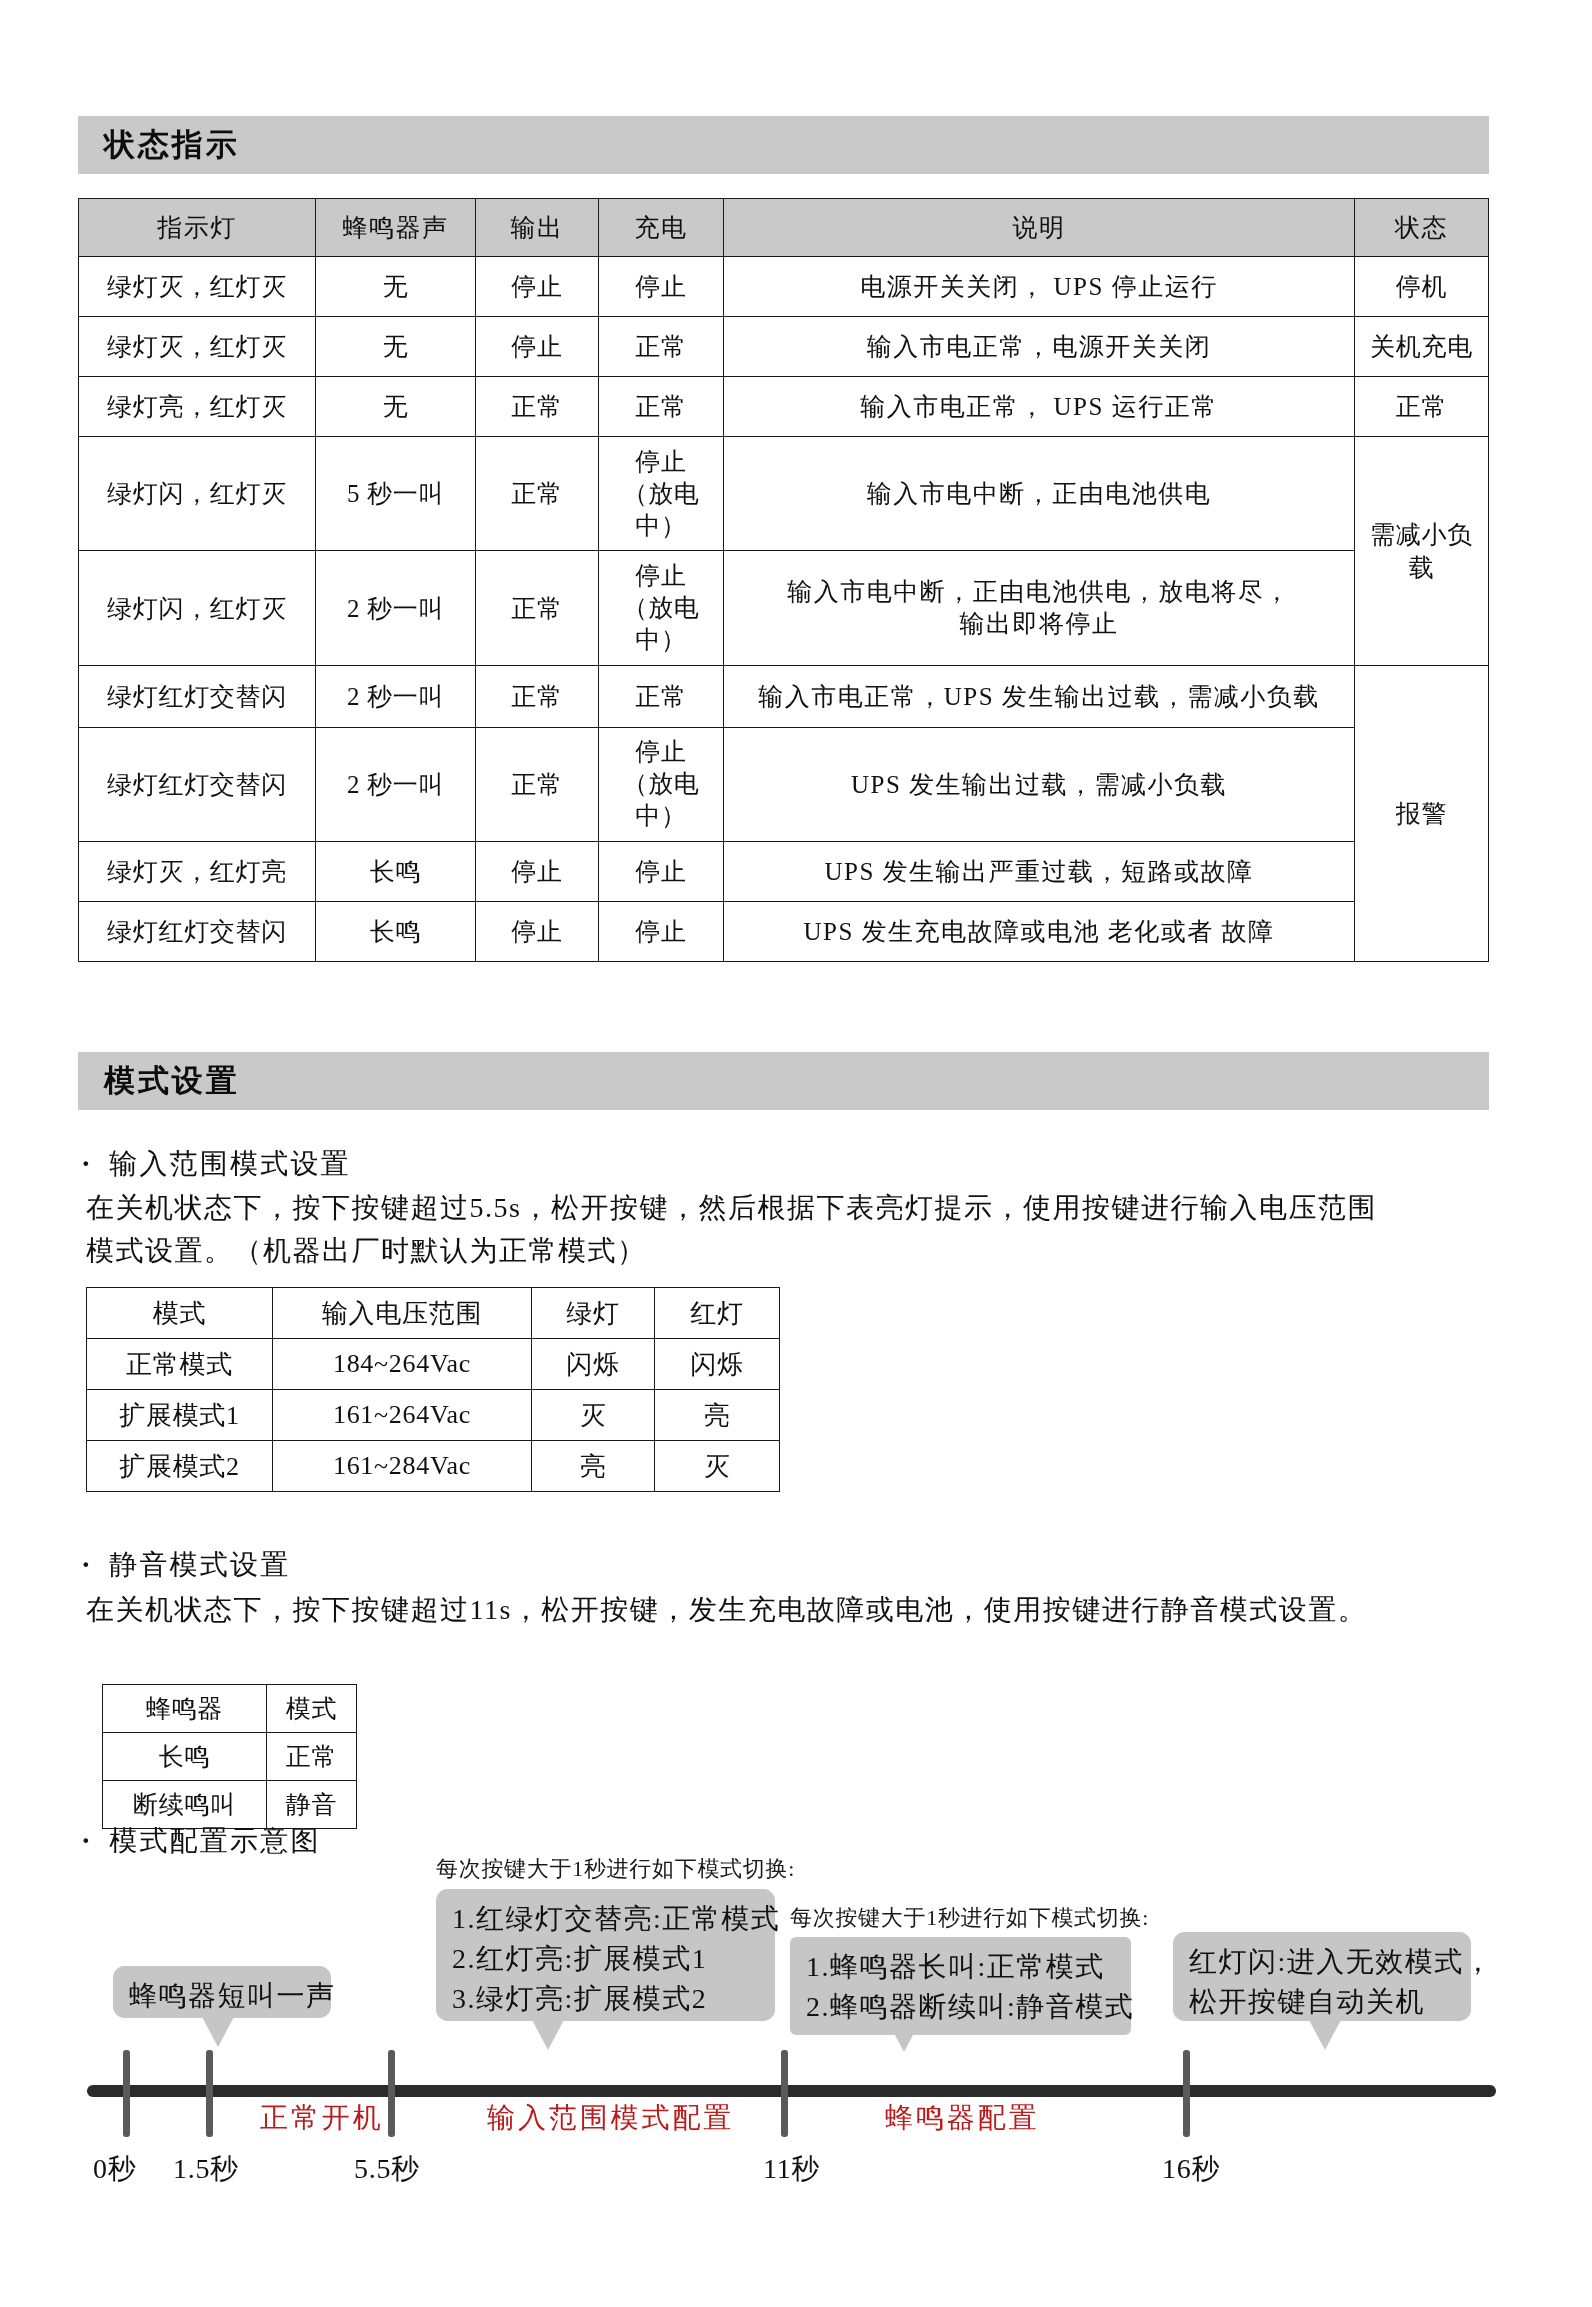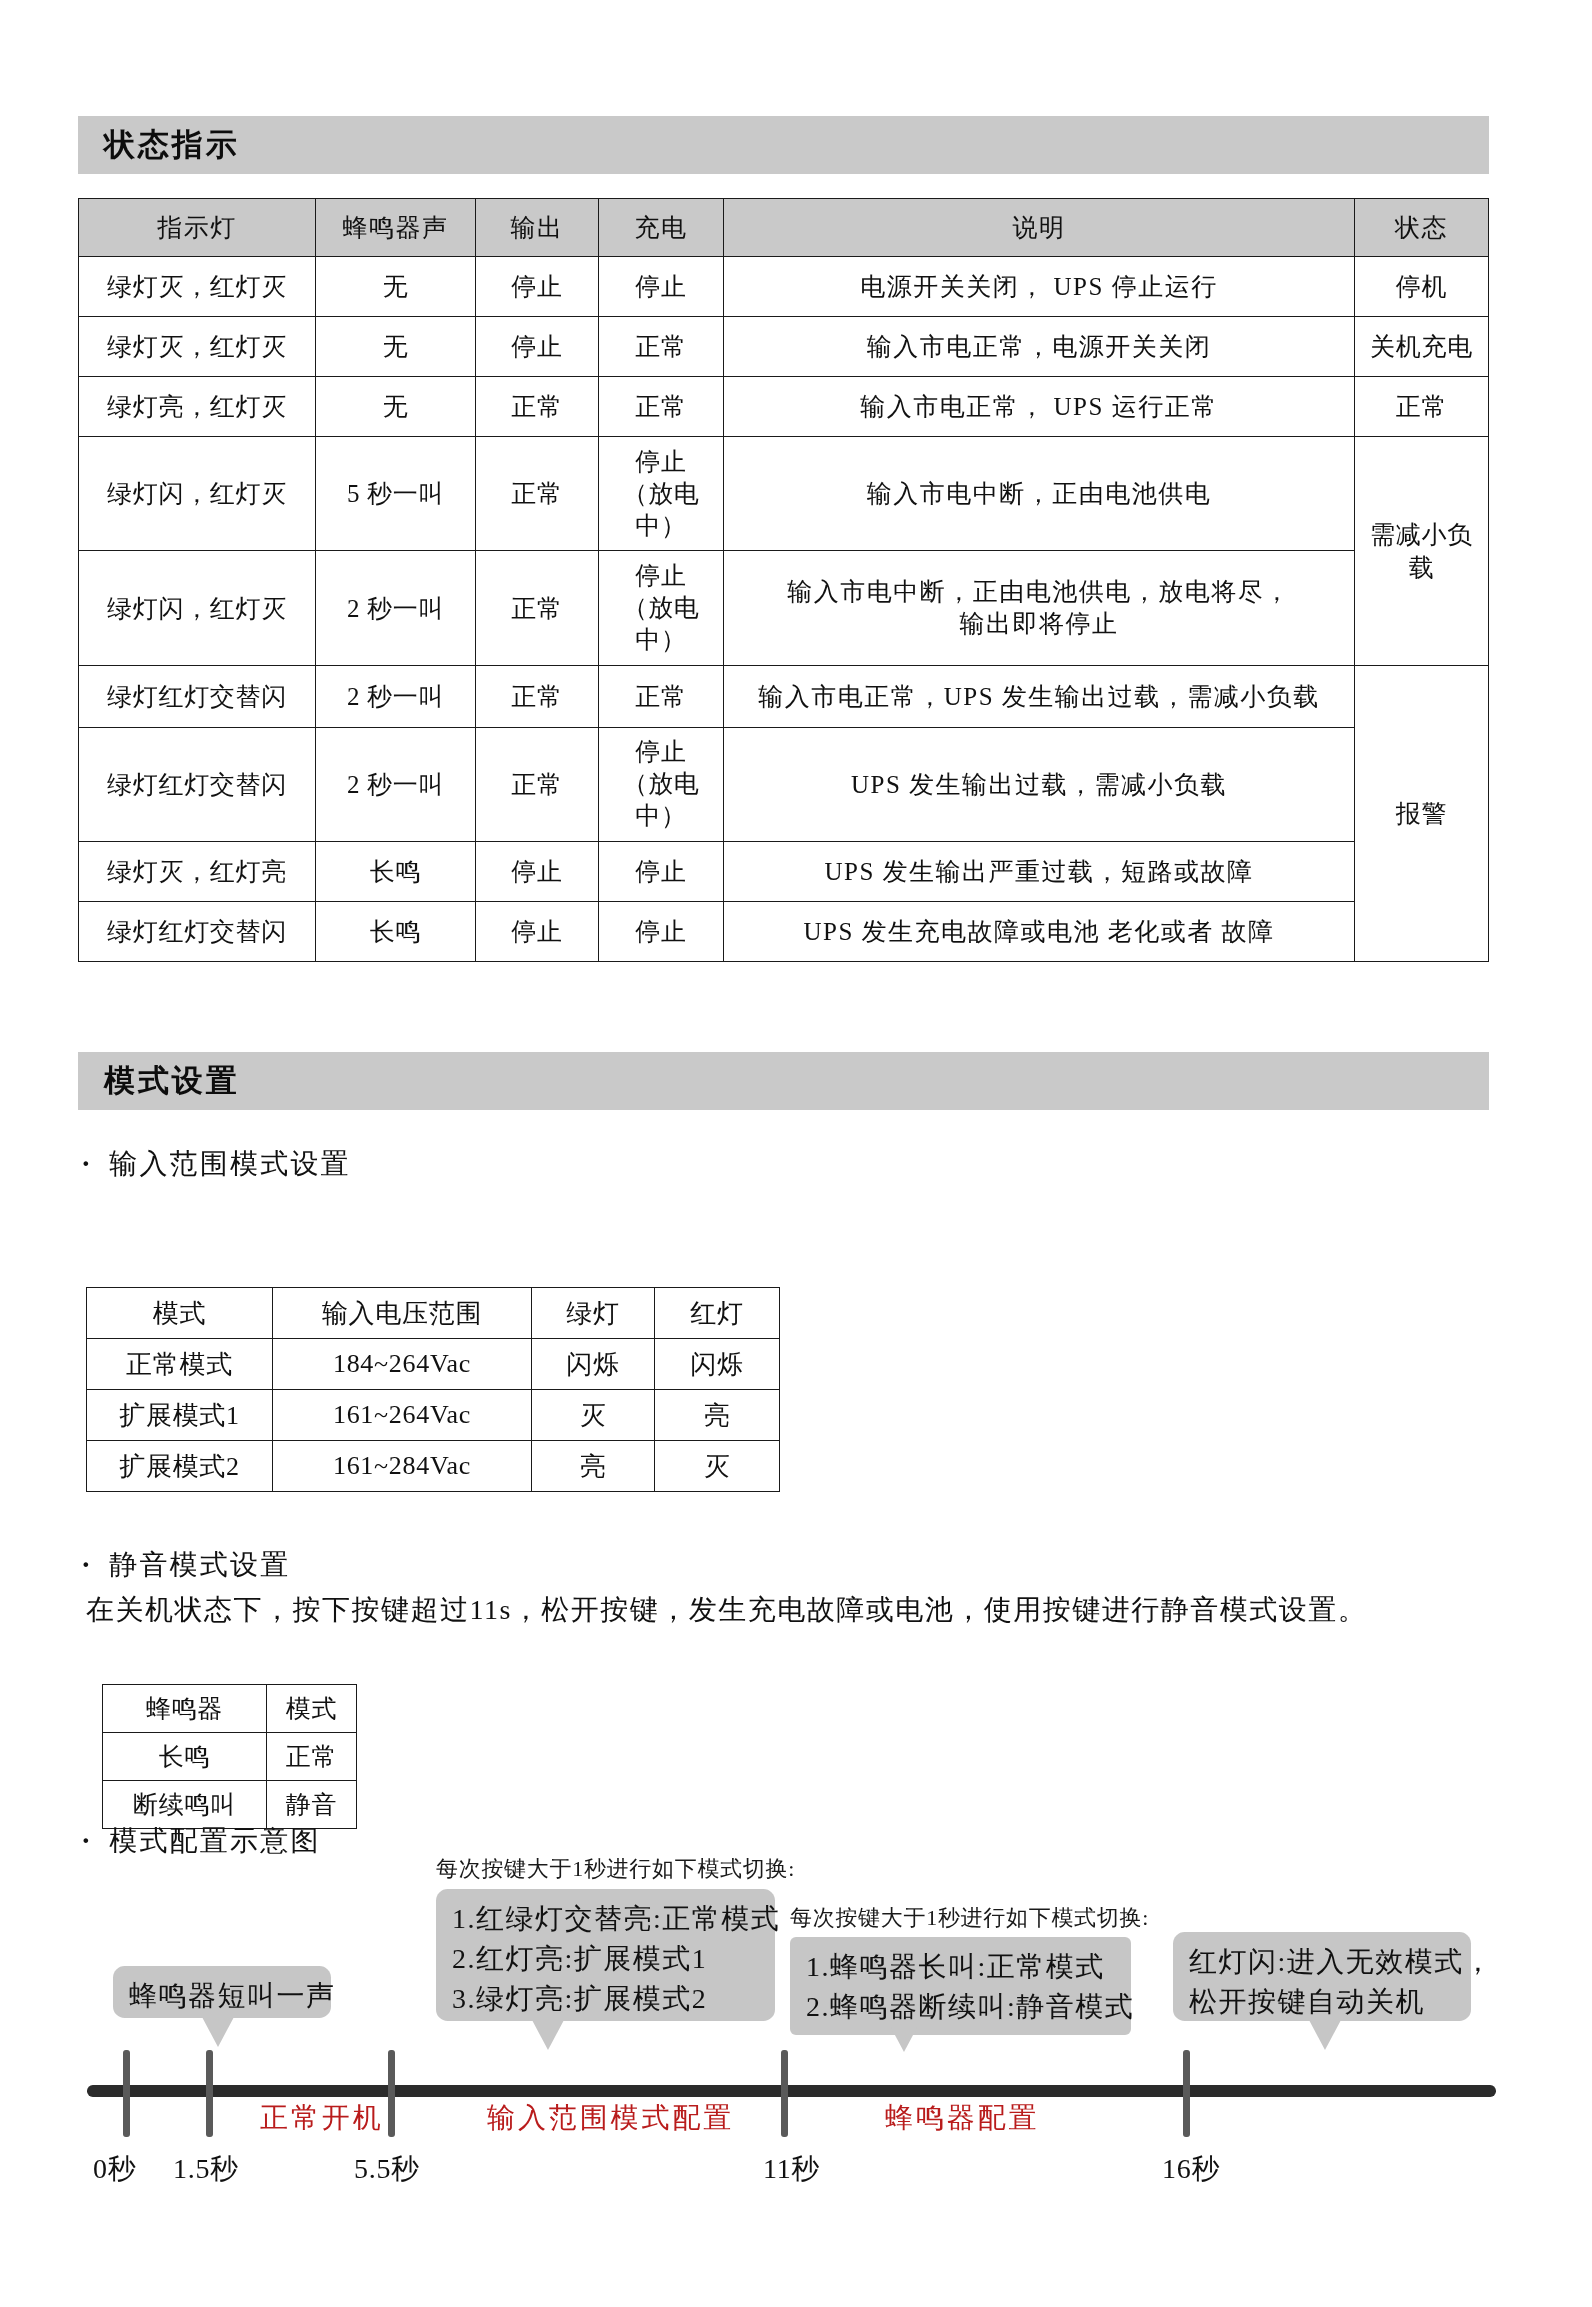--- a/index.html
+++ b/index.html
@@ -290,20 +290,24 @@
     </tbody>
   </table>
 
   <div class="section-bar" style="left:78px; top:1052px; width:1411px; height:58px;">
     <span class="section-title">模式设置</span>
   </div>
 
   <div class="bullet-head" style="left:81px; top:1145px;">
     <span>输入范围模式设置</span>
   </div>
+  <div class="para" style="left:86px; top:1187px; width:1416px;">
+    <div>在关机状态下，按下按键超过5.5s，松开按键，然后根据下表亮灯提示，使用按键进行输入电压范围</div>
+    <div>模式设置。（机器出厂时默认为正常模式）</div>
+  </div>
 
   <table class="grid" id="mode-table">
     <colgroup>
       <col style="width:186px">
         <col style="width:259px">
         <col style="width:123px">
         <col style="width:125px">
     </colgroup>
     <thead>
       <tr>

